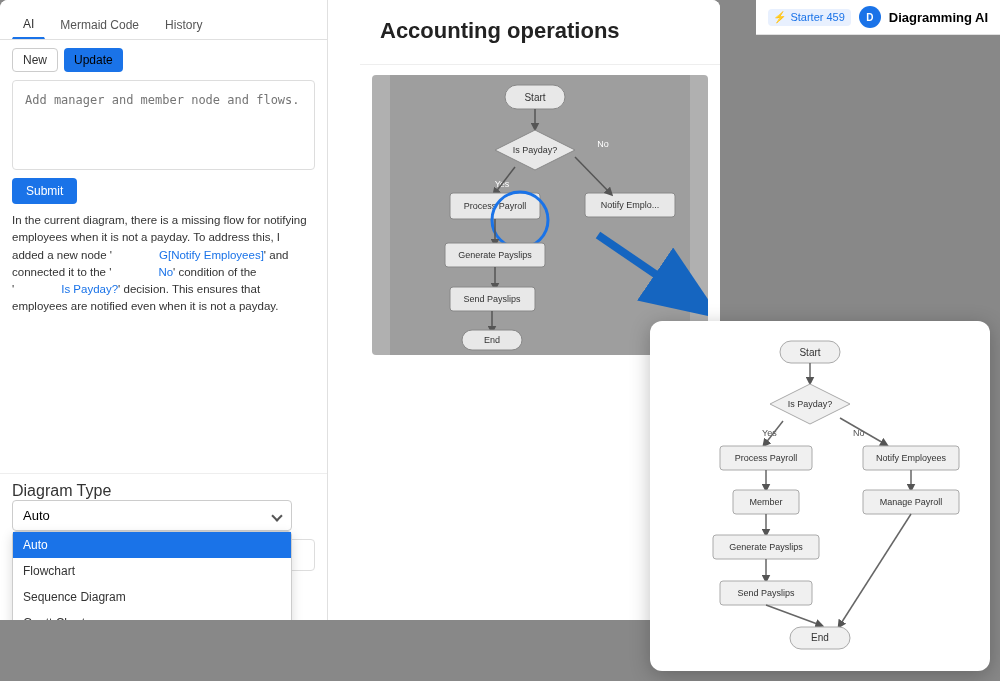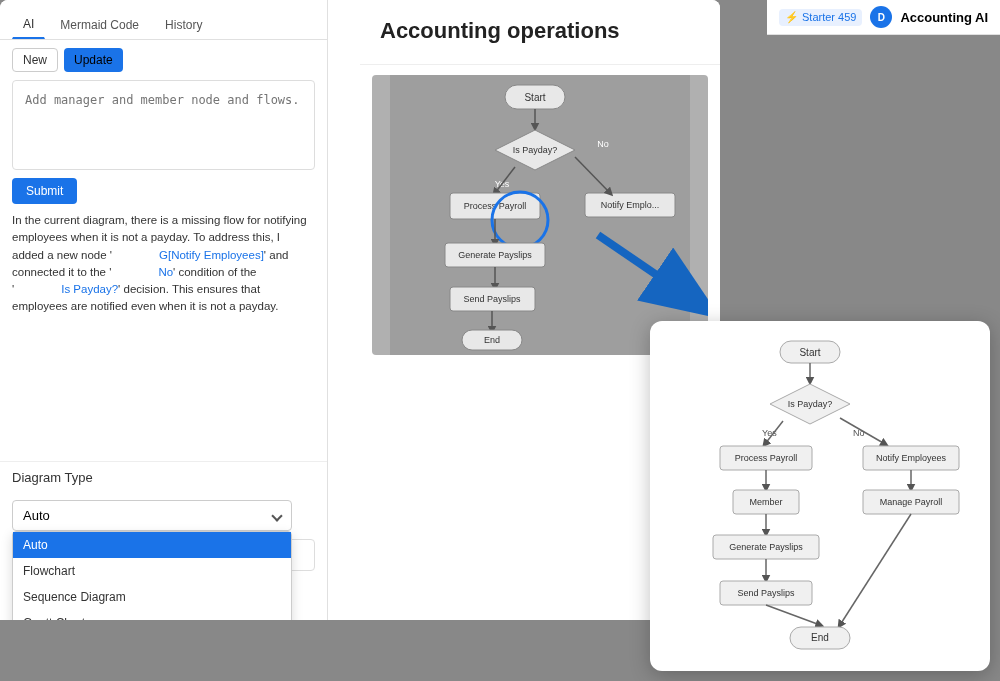--- a/index.html
+++ b/index.html
@@ -164,24 +164,24 @@
       color: #1a73e8;
       padding-left: 47px;
     }
 
     
     .diagram-type-section {
       padding: 8px 12px;
       border-top: 1px solid #eee;
     }
     .diagram-type-label {
-      font-size: 13px;
+      font-size: 16px;
       font-weight: 500;
       color: #333;
-      margin-bottom: 15px;
+      margin-bottom: 0;
     }
     .dropdown-container {
       position: relative;
       width: 280px;
     }
     .dropdown-select {
       width: 100%;
       display: flex;
       align-items: center;
       justify-content: space-between;
@@ -334,21 +334,21 @@
 </head>
 <body>
 
 <div class="top-bar">
   <div class="starter-badge">
     <span>⚡</span>
     <span>Starter</span>
     <span>459</span>
   </div>
   <div class="app-logo">D</div>
-  <span class="app-name">Accounting AI</span>
+  <span class="app-name">Diagramming AI</span>
 </div>
 
 <div class="app-window">
 
   <div class="sidebar">
 
     <div class="tabs-row">
       <div class="tab active">
         <span>AI</span>
       </div>

